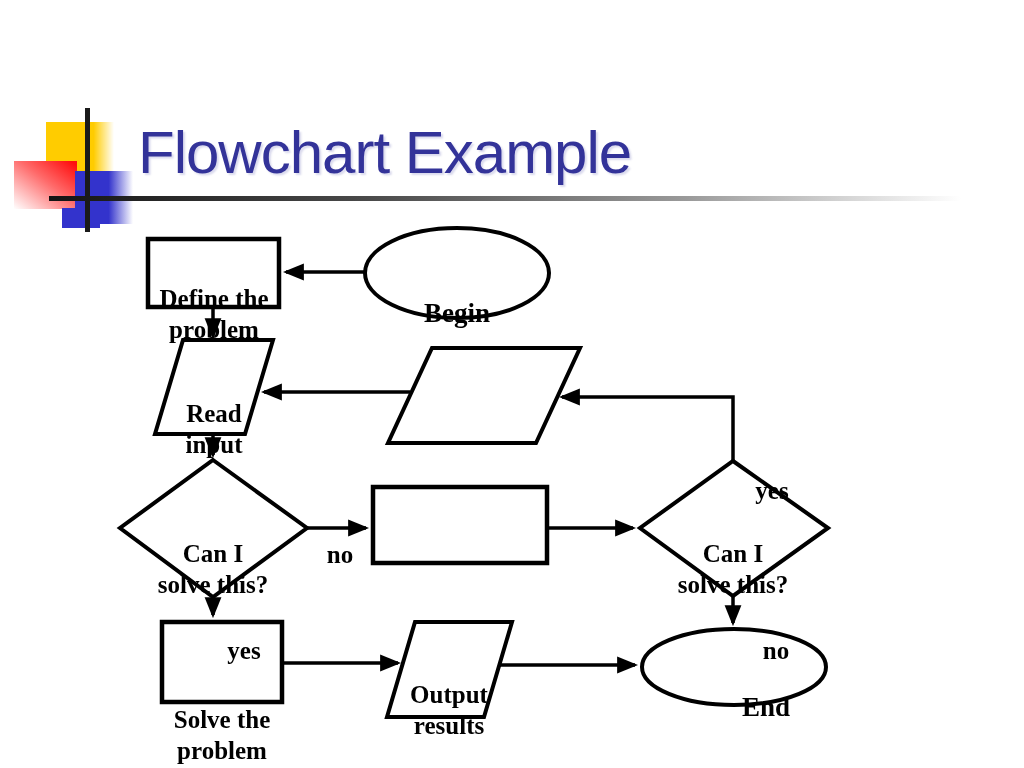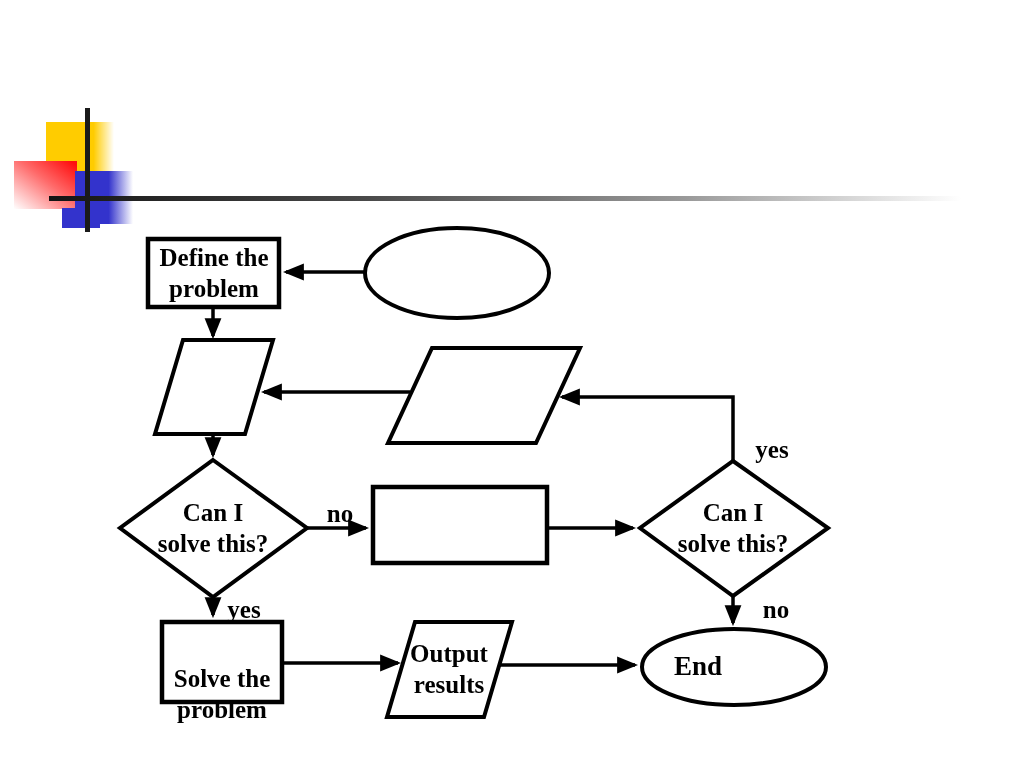--- a/index.html
+++ b/index.html
@@ -66,49 +66,51 @@
     display: flex;
     align-items: center;
     justify-content: center;
     text-align: center;
     white-space: pre-line;
     color: #000;
     font-family: "Liberation Serif", "DejaVu Serif", serif;
     font-weight: bold;
     font-size: 25px;
     line-height: 1.24;
+    margin-top: 41px;
   }
   .lbl-begin  { left: 367px; top: 251px; width: 180px; height: 44px; font-size: 27px; }
   .lbl-define { left: 152px; top: 241px; width: 124px; height: 64px; }
   .lbl-read   { left: 158px; top: 357px; width: 112px; height: 62px; }
   .lbl-ask    { left: 405px; top: 366px; width: 160px; height: 60px; }
   .lbl-can1   { left: 138px; top: 498px; width: 150px; height: 60px; }
   .lbl-what   { left: 376px; top: 494px; width: 168px; height: 62px; }
   .lbl-can2   { left: 658px; top: 498px; width: 150px; height: 60px; }
   .lbl-solve  { left: 163px; top: 664px; width: 118px; height: 60px; }
   .lbl-output { left: 391px; top: 639px; width: 116px; height: 60px; }
-  .lbl-end    { left: 606px; top: 646px; width: 184px; height: 42px; font-size: 27px; }
+  .lbl-end    { left: 674px; top: 646px; width: 184px; height: 42px; font-size: 27px; }
 
   .lbl-no-left   { left: 318px; top: 500px; width: 44px; height: 26px; }
   .lbl-yes-right { left: 747px; top: 437px; width: 50px; height: 25px; }
   .lbl-no-right  { left: 752px; top: 597px; width: 48px; height: 25px; }
   .lbl-yes-left  { left: 218px; top: 597px; width: 52px; height: 25px; }
 </style>
 </head>
 <body>
 
 <div class="slide">
 
   <div class="deco deco-yellow"></div>
   <div class="deco deco-red"></div>
   <div class="deco deco-blue"></div>
   <div class="deco deco-blue-small"></div>
   <div class="deco deco-vline"></div>
   <div class="title-rule"></div>
 
+  <h1 class="title">Flowchart Example</h1>
 
   <svg class="flow" width="1024" height="768" viewBox="0 0 1024 768">
     <defs>
       <marker id="arrow" viewBox="0 0 10 8" refX="8.5" refY="4" markerWidth="6" markerHeight="5" orient="auto-start-reverse">
         <path d="M0,0 L10,4 L0,8 Z" fill="#000"></path>
       </marker>
     </defs>
 
     <ellipse class="shape" cx="457" cy="273" rx="92" ry="45"></ellipse>
     <rect class="shape shape-thick" x="148" y="239" width="131" height="68"></rect>
@@ -127,22 +129,25 @@
     <path class="edge" d="M213,434 V455" marker-end="url(#arrow)"></path>
     <path class="edge" d="M307,528 H366" marker-end="url(#arrow)"></path>
     <path class="edge" d="M547,528 H633" marker-end="url(#arrow)"></path>
     <path class="edge" d="M733,461 V397 H562" marker-end="url(#arrow)"></path>
     <path class="edge" d="M213,597 V615" marker-end="url(#arrow)"></path>
     <path class="edge" d="M282,663 H398" marker-end="url(#arrow)"></path>
     <path class="edge" d="M499,665 H635" marker-end="url(#arrow)"></path>
     <path class="edge" d="M733,596 V623" marker-end="url(#arrow)"></path>
   </svg>
 
+  <div class="node-label lbl-begin">Begin</div>
   <div class="node-label lbl-define">Define the
 problem</div>
+  <div class="node-label lbl-read">Read
+input</div>
   <div class="node-label lbl-can1">Can I
 solve this?</div>
   <div class="node-label lbl-can2">Can I
 solve this?</div>
   <div class="node-label lbl-solve">Solve the
 problem</div>
   <div class="node-label lbl-output">Output
 results</div>
   <div class="node-label lbl-end">End</div>
 

